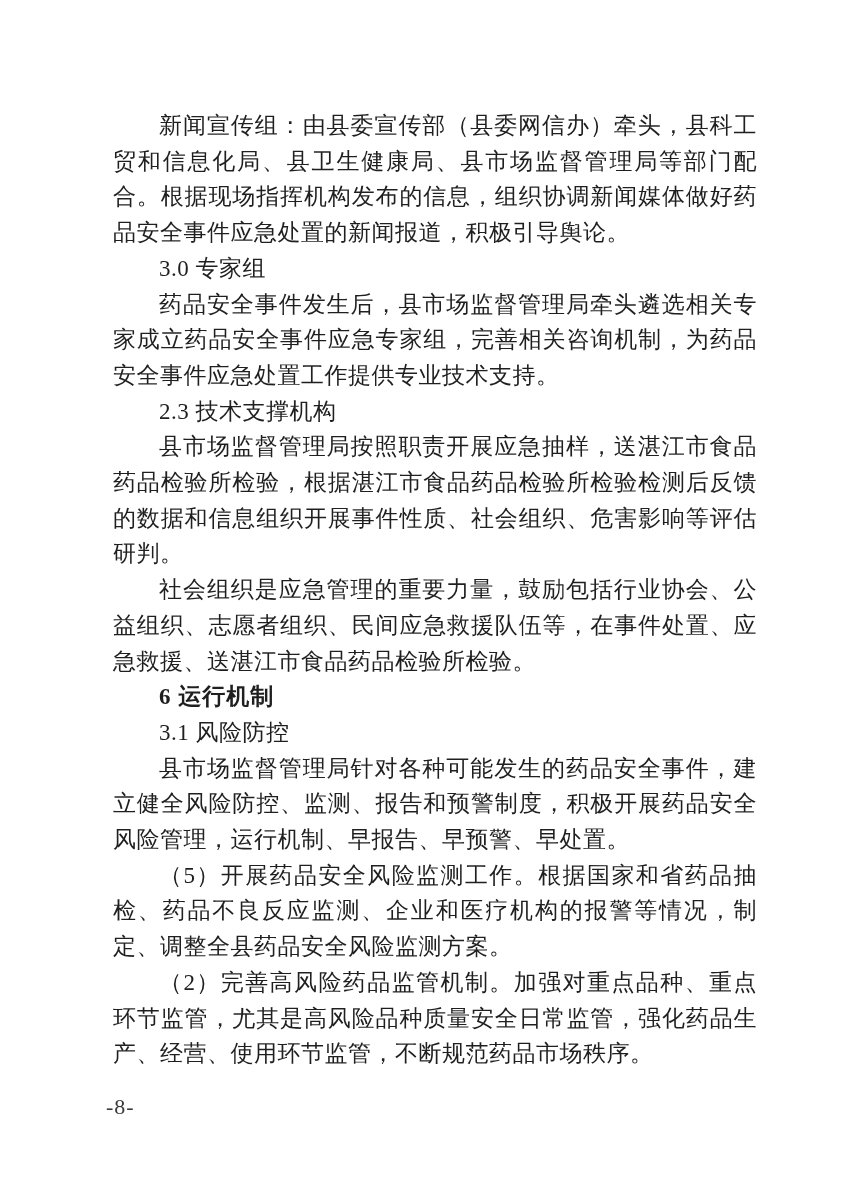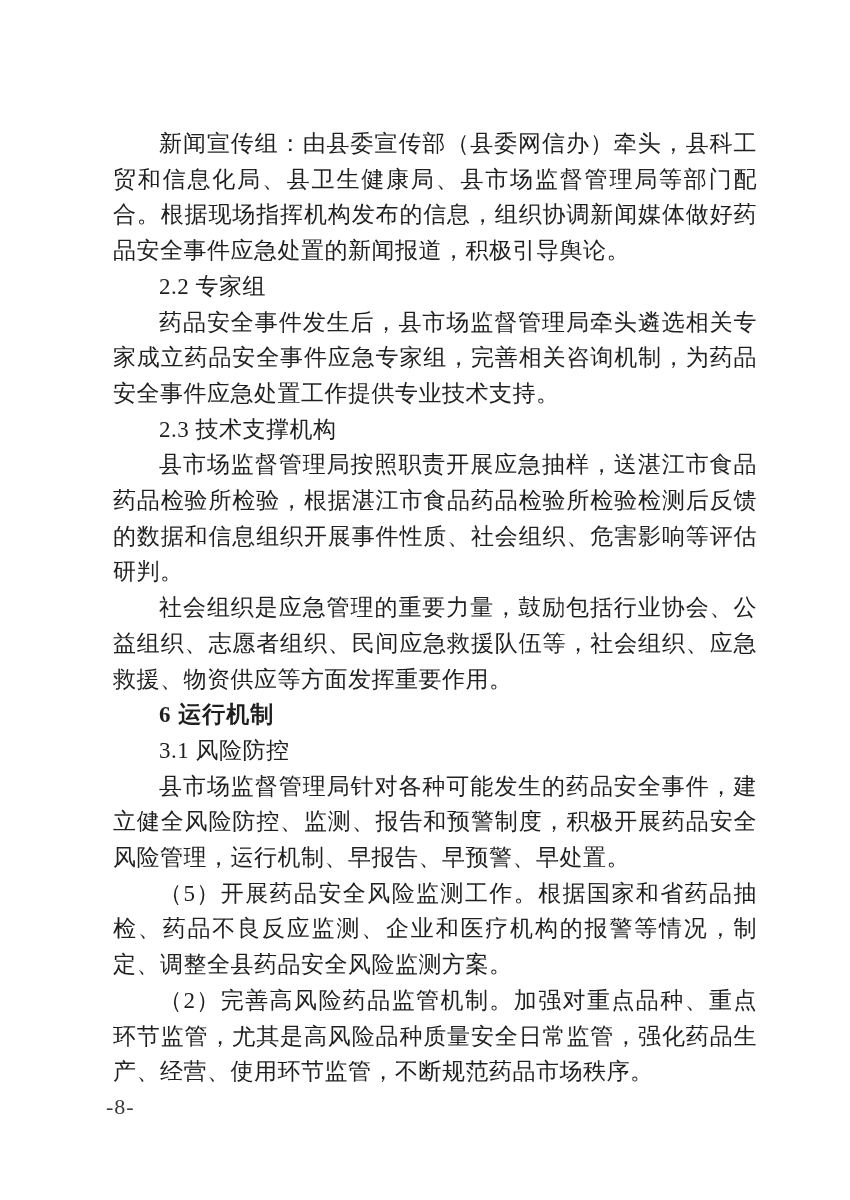--- a/index.html
+++ b/index.html
@@ -13,21 +13,21 @@
     height: 1200px;
     margin: 0 auto;
     background: #ffffff;
     overflow: hidden;
     font-family: "Liberation Serif", "DejaVu Serif", serif;
     color: #1f1f1f;
   }
   .doc-body {
     position: absolute;
     left: 113px;
-    top: 126px;
+    top: 108px;
     width: 644px;
     font-size: 23px;
     line-height: 35.7px;
     text-align: justify;
     text-justify: inter-character;
     letter-spacing: 0.5px;
   }
   .doc-body p {
     margin: 0;
     padding: 0;
@@ -49,25 +49,25 @@
     color: #3a3a3a;
     font-family: "Liberation Serif", "DejaVu Serif", serif;
   }
 </style>
 </head>
 <body>
 
 <div class="page">
   <div class="doc-body">
       <p class="body">新闻宣传组：由县委宣传部（县委网信办）牵头，县科工贸和信息化局、县卫生健康局、县市场监督管理局等部门配合。根据现场指挥机构发布的信息，组织协调新闻媒体做好药品安全事件应急处置的新闻报道，积极引导舆论。</p>
-      <p class="heading2">2.2 专家组</p>
+      <p class="heading2">3.0 专家组</p>
       <p class="body">药品安全事件发生后，县市场监督管理局牵头遴选相关专家成立药品安全事件应急专家组，完善相关咨询机制，为药品安全事件应急处置工作提供专业技术支持。</p>
       <p class="heading2">2.3 技术支撑机构</p>
       <p class="body">县市场监督管理局按照职责开展应急抽样，送湛江市食品药品检验所检验，根据湛江市食品药品检验所检验检测后反馈的数据和信息组织开展事件性质、社会组织、危害影响等评估研判。</p>
-      <p class="body">社会组织是应急管理的重要力量，鼓励包括行业协会、公益组织、志愿者组织、民间应急救援队伍等，社会组织、应急救援、物资供应等方面发挥重要作用。</p>
+      <p class="body">社会组织是应急管理的重要力量，鼓励包括行业协会、公益组织、志愿者组织、民间应急救援队伍等，在事件处置、应急救援、送湛江市食品药品检验所检验。</p>
       <p class="heading1">6 运行机制</p>
       <p class="heading2">3.1 风险防控</p>
       <p class="body">县市场监督管理局针对各种可能发生的药品安全事件，建立健全风险防控、监测、报告和预警制度，积极开展药品安全风险管理，运行机制、早报告、早预警、早处置。</p>
       <p class="body">（5）开展药品安全风险监测工作。根据国家和省药品抽检、药品不良反应监测、企业和医疗机构的报警等情况，制定、调整全县药品安全风险监测方案。</p>
       <p class="body">（2）完善高风险药品监管机制。加强对重点品种、重点环节监管，尤其是高风险品种质量安全日常监管，强化药品生产、经营、使用环节监管，不断规范药品市场秩序。</p>
     </div>
   <div class="page-number">-8-</div>
 </div>
 
 </body></html>

